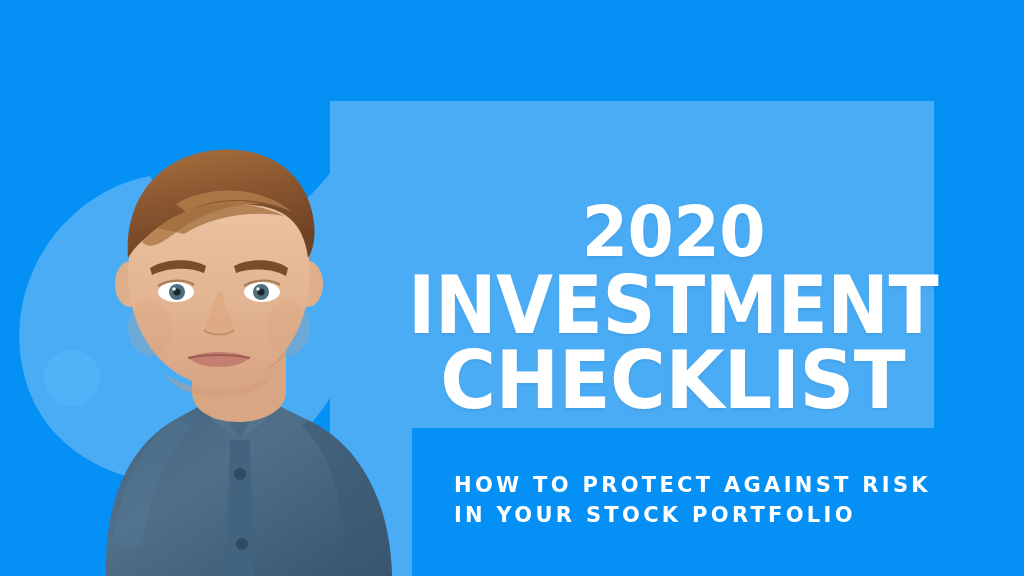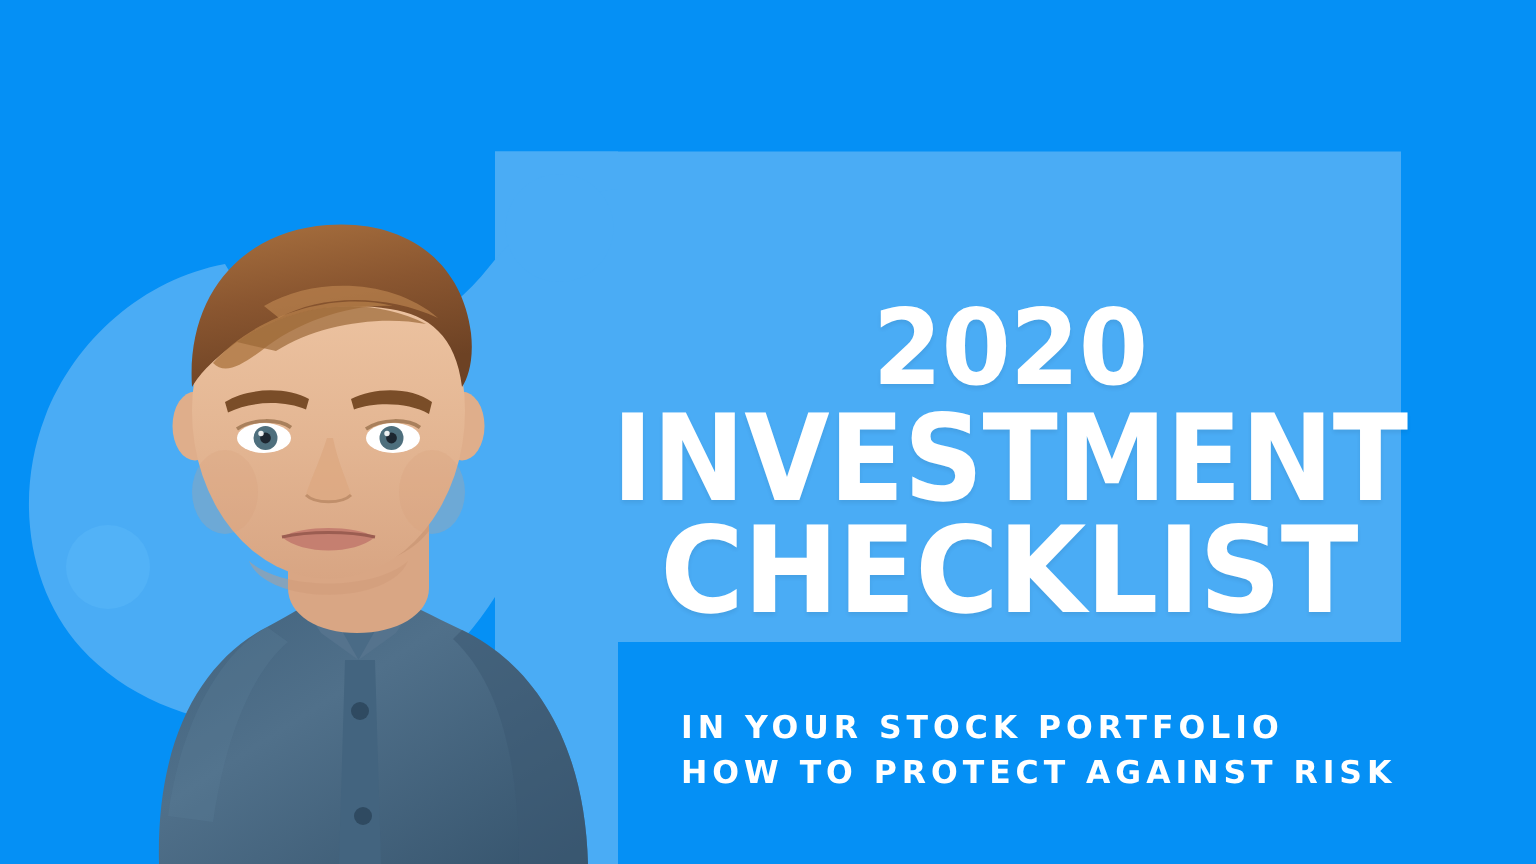--- a/index.html
+++ b/index.html
@@ -197,17 +197,17 @@
     </svg>
   </div>
 
   <div id="title-block">
     <div class="title-line" id="line-year">2020</div>
     <div class="title-line" id="line-main">INVESTMENT</div>
     <div class="title-line" id="line-sub">CHECKLIST</div>
   </div>
 
   <div id="subtitle">
+    <div>HOW TO PROTECT AGAINST RISK</div>
     <div>IN YOUR STOCK PORTFOLIO</div>
-    <div>HOW TO PROTECT AGAINST RISK</div>
   </div>
 
 </div>
 
 </body></html>

